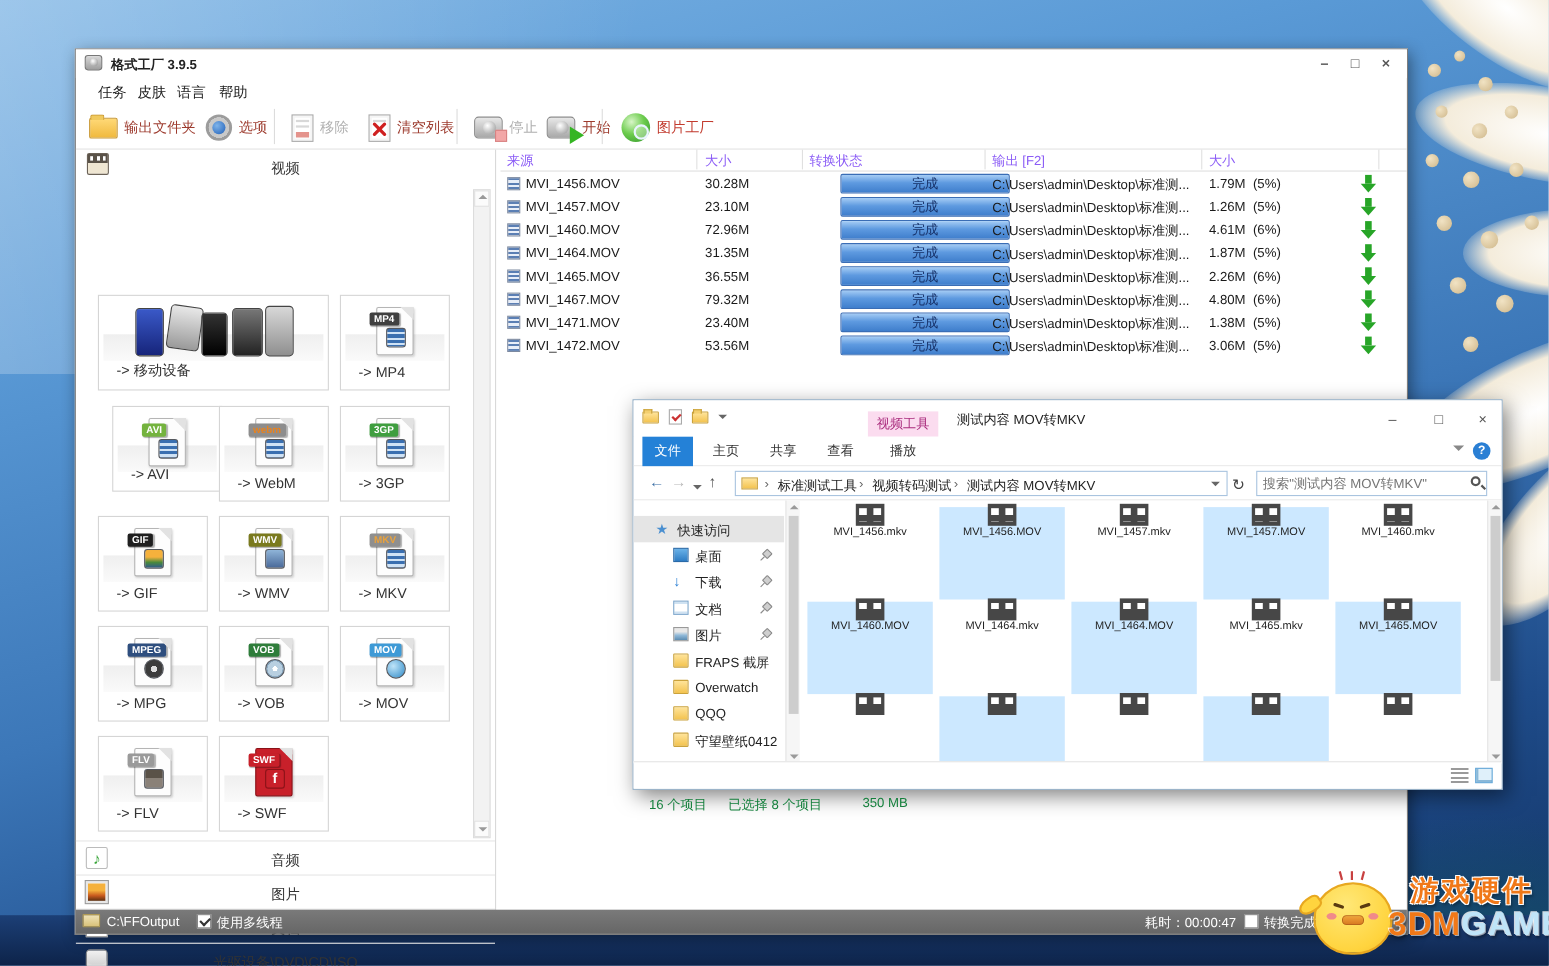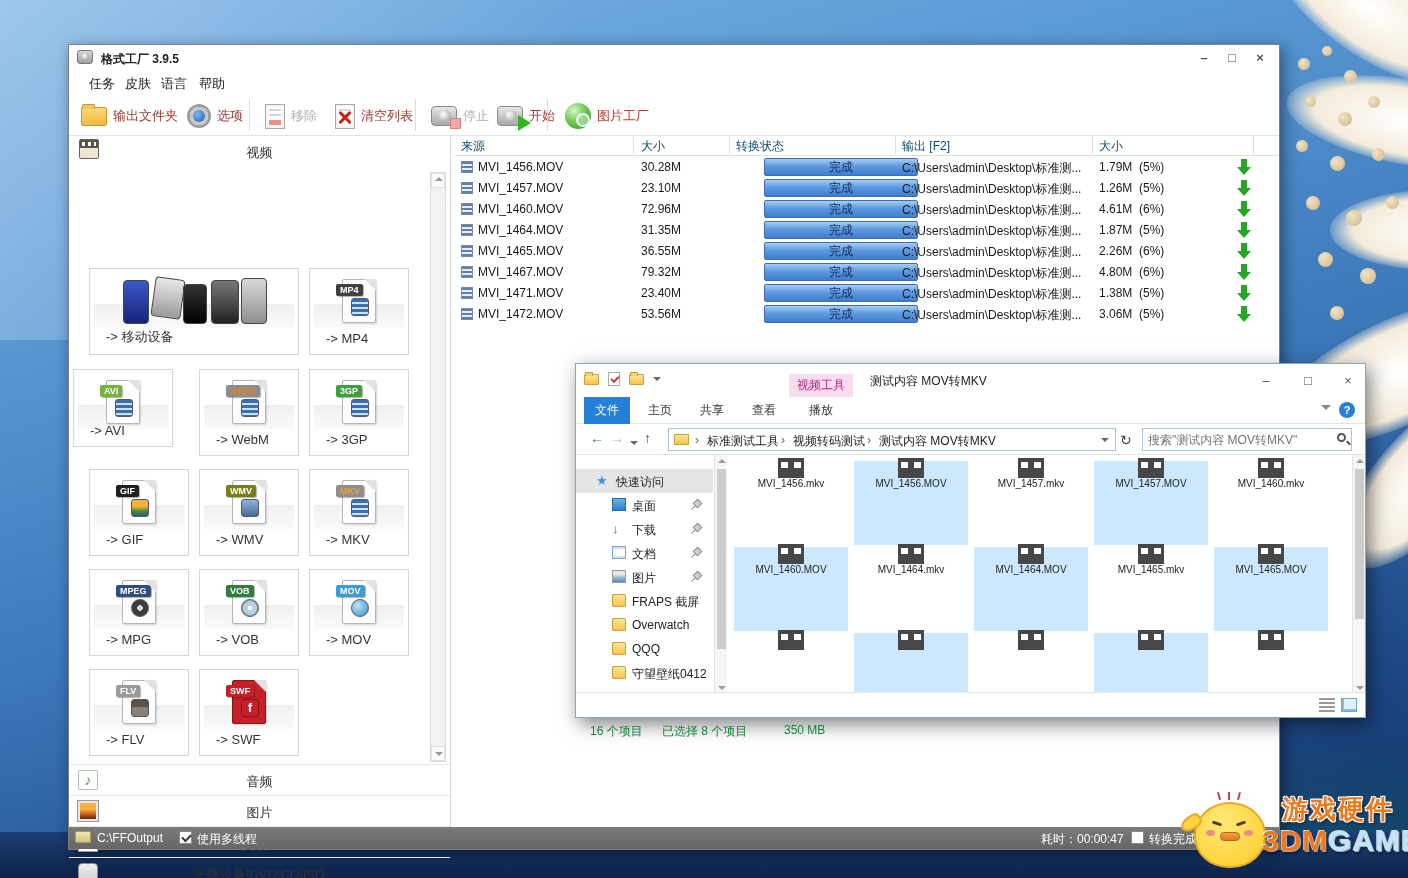--- a/index.html
+++ b/index.html
@@ -74,21 +74,21 @@
   .acc-item { position:relative; height:31px; border-top:1px solid #e6e6e6; cursor:pointer; }
   .acc-item .aic { position:absolute; left:9px; top:5px; width:20px; height:20px; }
   .acc-item .albl { position:absolute; left:0; right:0; top:8px; text-align:center; font-size:13px; color:#333; }
   .aic-music { background:#fff; border:1px solid #bbb; border-radius:2px; text-align:center; color:#3aa53a; font-size:14px; line-height:18px; }
   .aic-pic { background:linear-gradient(#f5b13c 40%,#c85a1e 70%,#5a2e10); border:2px solid #e8e8e8; outline:1px solid #999; }
   .aic-doc { background:#fff; border:1px solid #999; box-shadow:inset 0 4px 0 #e8a23c; }
   .aic-drive { background:linear-gradient(#f2f2f2,#c8c8c8); border:1px solid #8f8f8f; border-radius:4px 4px 6px 6px; box-shadow:inset 0 -5px 0 #ddd; }
 
   
   .ff-table { position:absolute; left:386px; top:89px; right:0; bottom:22px; }
-  .ff-thead { position:absolute; left:0; top:0; right:0; height:22px; border-bottom:1px solid #e0e0e0; color:#0c4a6e;text-align:center; }
+  .ff-thead { position:absolute; left:0; top:0; right:0; height:22px; border-bottom:1px solid #e0e0e0; color:#8b5cf6;text-align:center; }
   .ff-th { position:absolute; top:4px; font-size:12px; }
   .ff-colsep { position:absolute; top:2px; width:1px; height:18px; background:#e0e0e0; }
   .ffr { position:absolute; left:0; right:0; height:21px; }
   .ffr .src { position:absolute; left:6px; top:3px; width:175px; white-space:nowrap; overflow:hidden; }
   .fi { display:inline-block; width:12px; height:12px; margin-right:5px; vertical-align:-2px; border:1px solid #7d8aa0; background:repeating-linear-gradient(#5b7fb4 0 2px,#e8eef8 2px 4px); }
   .ffr .sz  { position:absolute; left:186px; top:3px; }
   .ffr .stc { position:absolute; left:281px; top:1px; width:154px;margin-left:28px; }
   .pbar { display:block; height:18px; background:linear-gradient(#a6cdf5,#5e9ae0 45%,#3f7ecc); border:1px solid #3a6db5; border-radius:2px; text-align:center; color:#152f66; line-height:17px; font-size:12px; }
   .ffr .out { position:absolute; left:447px; top:3px; width:192px; white-space:nowrap; overflow:hidden; }
   .ffr .osz { position:absolute; left:644px; top:3px; width:130px; }
@@ -306,21 +306,21 @@
     </div>
     <div class="card" style="left:240px;top:132px;width:100px;height:87px">
       <div class="card-icoarea">
           <span class="fmt-page">
             <span class="badge" style="background: #404040; color: rgb(255, 255, 255);">MP4</span>
             <span class="fmt-glyph"></span>
           </span>
         </div>
       <div class="card-label">-&gt; MP4</div>
     </div>
-    <div class="card" style="left:4px;top:233px;width:100px;height:78px">
+    <div class="card" style="left:33px;top:233px;width:100px;height:78px">
       <div class="card-icoarea">
           <span class="fmt-page">
             <span class="badge" style="background: rgb(116, 179, 62); color: rgb(255, 255, 255);">AVI</span>
             <span class="fmt-glyph"></span>
           </span>
         </div>
       <div class="card-label">-&gt; AVI</div>
     </div>
     <div class="card" style="left:130px;top:233px;width:100px;height:87px">
       <div class="card-icoarea">

